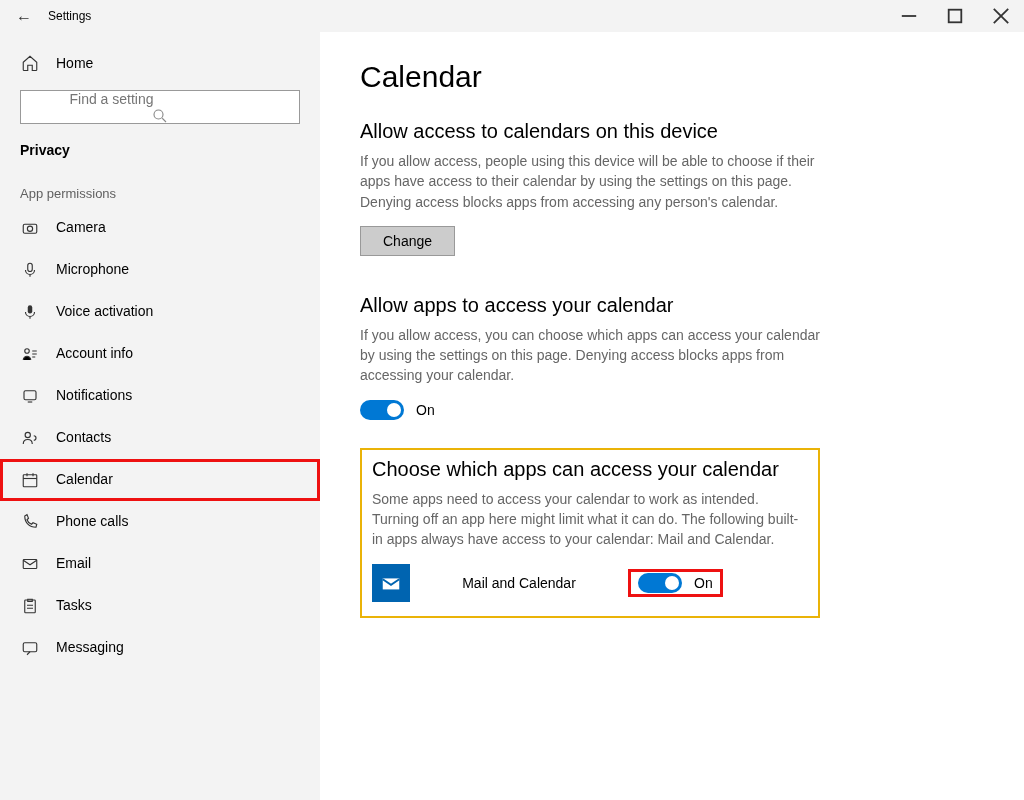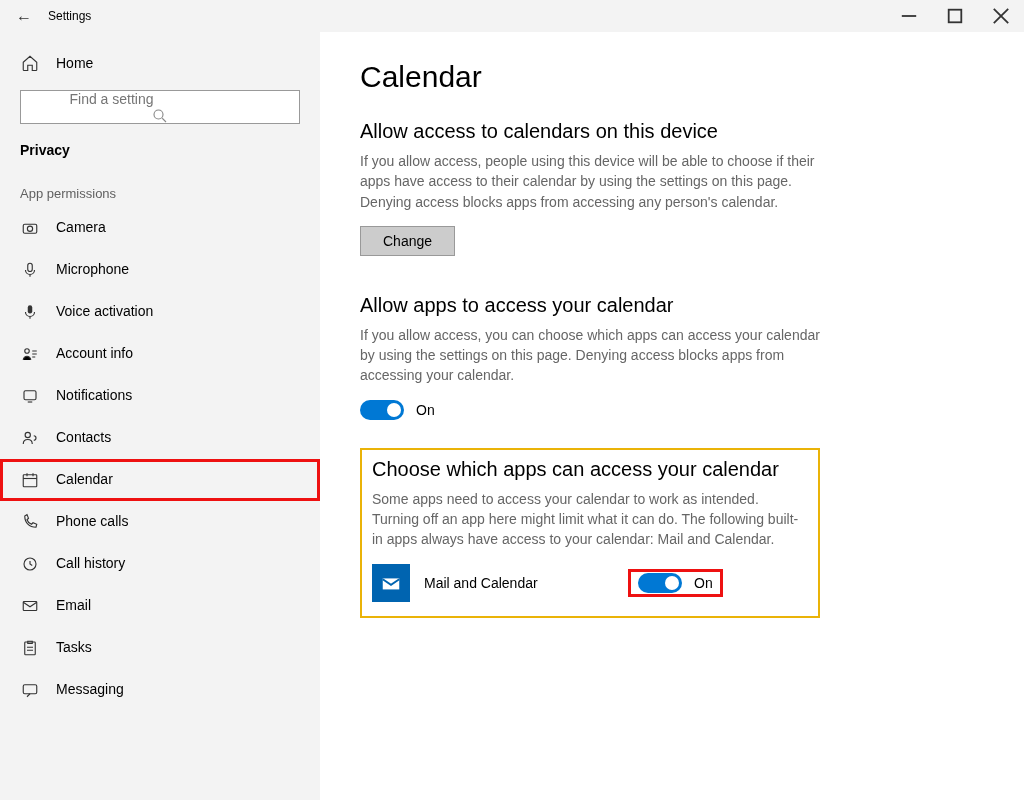--- a/index.html
+++ b/index.html
@@ -29,21 +29,21 @@
 .btn { display: inline-block; padding: 6px 22px; background: #ccc; border: 1px solid #999; font-size: 14px; margin-bottom: 26px; }
 .toggle-row { display: flex; align-items: center; gap: 12px; margin-bottom: 28px; }
 .toggle { width: 44px; height: 20px; border-radius: 10px; position: relative; }
 .toggle.on { background: #0078d4; }
 .toggle.on::after { content:""; position:absolute; right:3px; top:3px; width:14px; height:14px; border-radius:50%; background:#fff; }
 .toggle.off { background: #fff; border: 1px solid #333; }
 .toggle.off::after { content:""; position:absolute; left:3px; top:2px; width:13px; height:13px; border-radius:50%; background:#333; }
 .toggle-label { font-size: 14px; }
 .highlight-box { border: 2px solid #eab308; padding: 8px 10px 14px 10px; margin-bottom: 12px; max-width: 460px; }
 .highlight-box h2 { margin-top: 0; }
-.app-row { display: flex; align-items: center; gap: 14px; margin-top: 14px; }
+.app-row { display: flex; align-items: center; gap: 14px; margin-top: 14px; text-align: center; }
 .app-icon { width: 38px; height: 38px; display:flex; align-items:center; justify-content:center; font-size:18px; }
 .app-icon.mail { background: #0064b0; color:#fff; }
 .app-icon.people { background: #0064b0; color:#fff; }
 .app-name { flex: 0 0 190px; font-size: 14px; }
 .app-toggle-wrap { display:flex; align-items:center; gap:12px; }
 .app-toggle-wrap.highlighted { outline:3px solid #e11; padding:4px 10px; outline-offset:-3px; }
 svg { width: 18px; height: 18px; }
 </style>
 </head>
 <body>
@@ -159,29 +159,20 @@
         </span>
       <span>Calendar</span>
     </div>
     <div class="nav-item">
       <span class="icon">
           <svg viewBox="0 0 24 24">
             <path d="M5 4c0 9 6 15 15 15l1-4-5-2-2 2c-3-1-5-3-6-6l2-2-2-5z" fill="none" stroke="#333" stroke-width="1.5"></path>
           </svg>
         </span>
       <span>Phone calls</span>
-    </div>
-    <div class="nav-item">
-      <span class="icon">
-          <svg viewBox="0 0 24 24">
-            <circle cx="12" cy="12" r="8" fill="none" stroke="#333" stroke-width="1.5"></circle>
-            <path d="M12 8v4l3 2" fill="none" stroke="#333" stroke-width="1.5"></path>
-          </svg>
-        </span>
-      <span>Call history</span>
     </div>
     <div class="nav-item">
       <span class="icon">
           <svg viewBox="0 0 24 24">
             <rect x="3" y="6" width="18" height="12" rx="1" fill="none" stroke="#333" stroke-width="1.5"></rect>
             <path d="M3 7l9 6 9-6" fill="none" stroke="#333" stroke-width="1.5"></path>
           </svg>
         </span>
       <span>Email</span>
     </div>

